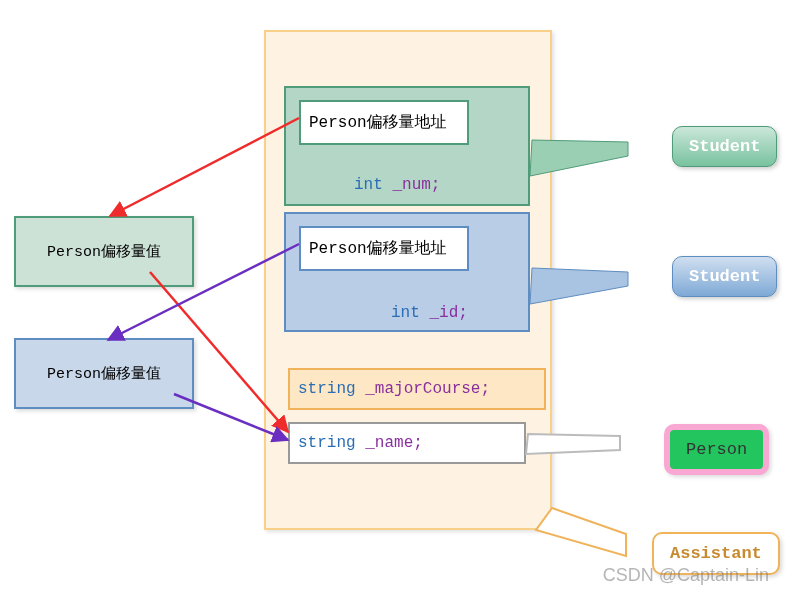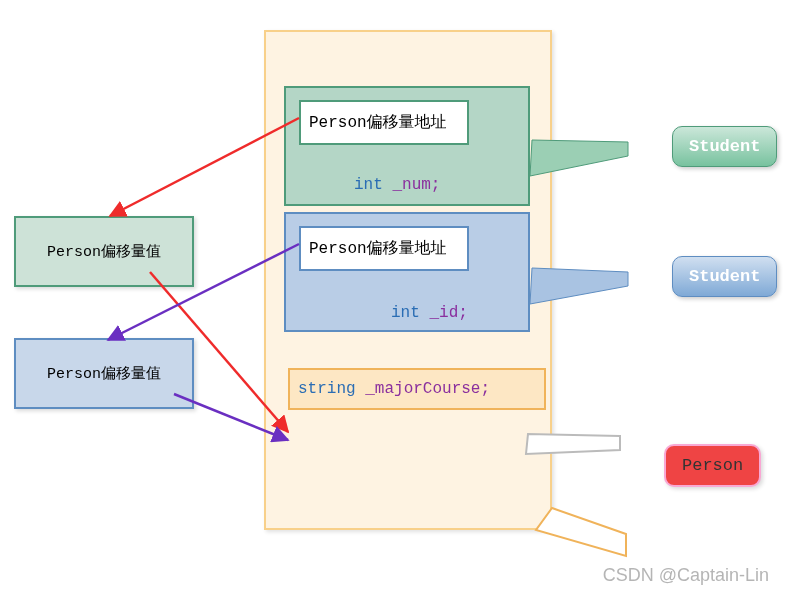--- a/index.html
+++ b/index.html
@@ -106,23 +106,23 @@
     box-shadow: 2px 2px 4px rgba(0,0,0,0.2);
   }
   .callout.teacher {
     left: 628px; top: 256px;
     background: linear-gradient(#d0dff0, #7fa9d6);
     border: 1px solid #5e8dc1;
     color: #fff;
     box-shadow: 2px 2px 4px rgba(0,0,0,0.2);
   }
   .callout.person {
-    left: 620px; top: 444px;
-    background: #ef4444;
-    border: 2px solid #f9a8d4;
+    left: 620px; top: 424px;
+    background: #22c55e;
+    border: 6px solid #f9a8d4;
     color: #333;
     font-weight: normal;
     box-shadow: 2px 2px 4px rgba(0,0,0,0.15);
   }
   .callout.assistant {
     left: 608px; top: 532px;
     background: #fff;
     border: 2px solid #f0b35a;
     color: #c78a2e;
     box-shadow: 2px 2px 4px rgba(0,0,0,0.15);
@@ -159,27 +159,33 @@
     <span> </span>
     <span class="kw-name">_id;</span>
   </div>
 
   <div class="inner-white orange" style="left:288px; top:368px; width:258px;">
     <span class="kw-type">string</span>
     <span> </span>
     <span class="kw-name">_majorCourse;</span>
   </div>
 
+  <div class="inner-white plain" style="left:288px; top:422px; width:238px;">
+    <span class="kw-type">string</span>
+    <span> </span>
+    <span class="kw-name">_name;</span>
+  </div>
 
   <div class="side-box side-green">Person偏移量值</div>
   <div class="side-box side-blue">Person偏移量值</div>
 
   <div class="callout student">Student</div>
   <div class="callout teacher">Student</div>
   <div class="callout person">Person</div>
+  <div class="callout assistant">Assistant</div>
 
   <svg class="arrows">
     <defs>
       <marker id="arr-red" viewBox="0 0 10 10" refX="9" refY="5" markerWidth="7" markerHeight="7" orient="auto">
         <path d="M0,0 L10,5 L0,10 z" fill="#ef2b2b"></path>
       </marker>
       <marker id="arr-purple" viewBox="0 0 10 10" refX="9" refY="5" markerWidth="7" markerHeight="7" orient="auto">
         <path d="M0,0 L10,5 L0,10 z" fill="#6a2fc1"></path>
       </marker>
     </defs>

